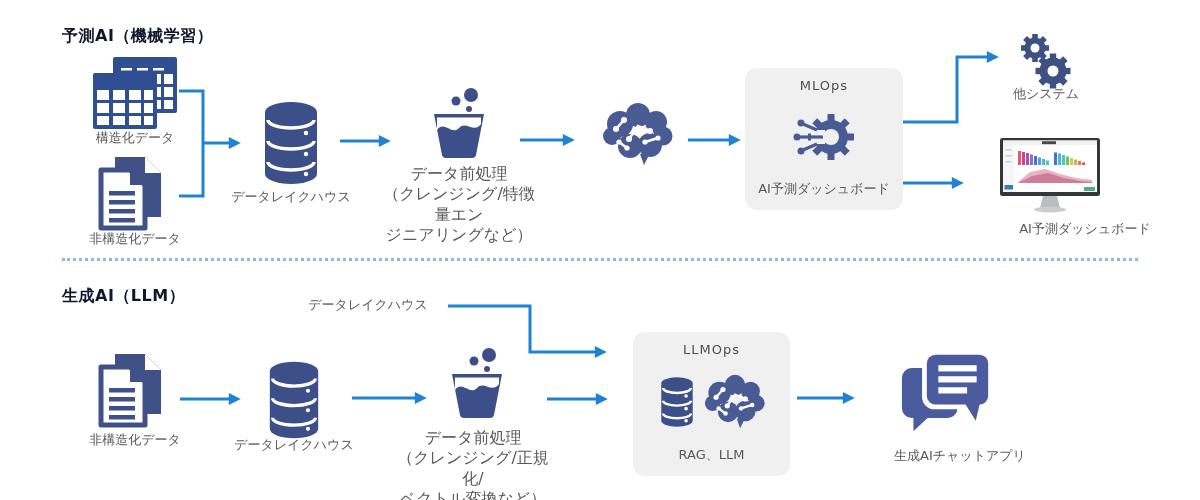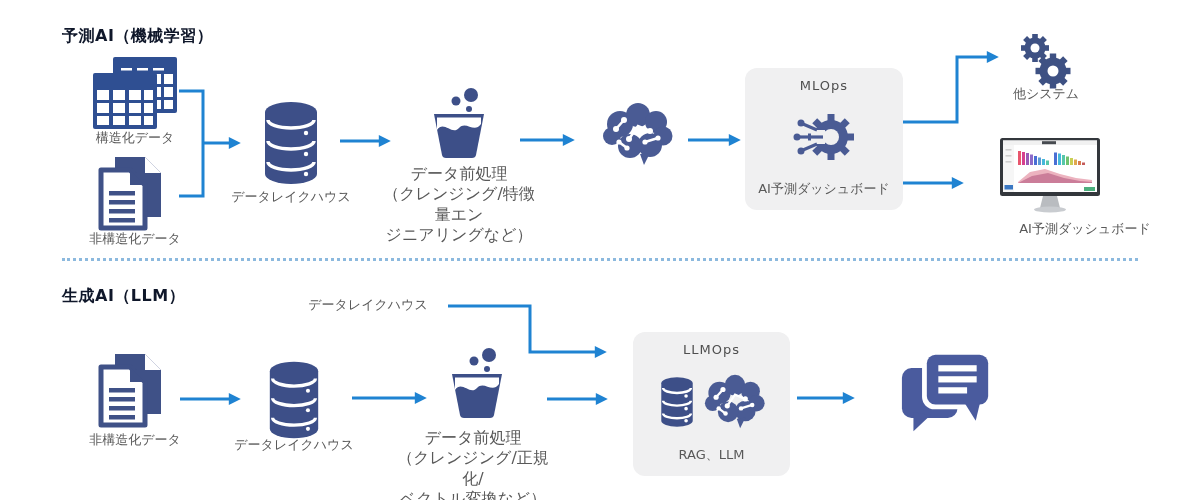--- a/index.html
+++ b/index.html
@@ -409,14 +409,15 @@
         <rect x="28" y="8" width="64" height="52" rx="9"></rect>
         <path d="M66,56 L79,77 L84,56 z"></path>
       </g>
       <g fill="#fff">
         <rect x="40" y="19" width="40" height="6.5"></rect>
         <rect x="40" y="30.5" width="40" height="6.5"></rect>
         <rect x="40" y="42" width="30" height="6.5"></rect>
       </g>
     </svg>
   </div>
+  <div class="abs node-label" style="left:880px;top:448px;width:160px;">生成AIチャットアプリ</div>
 
 </div>
 
 </body></html>

